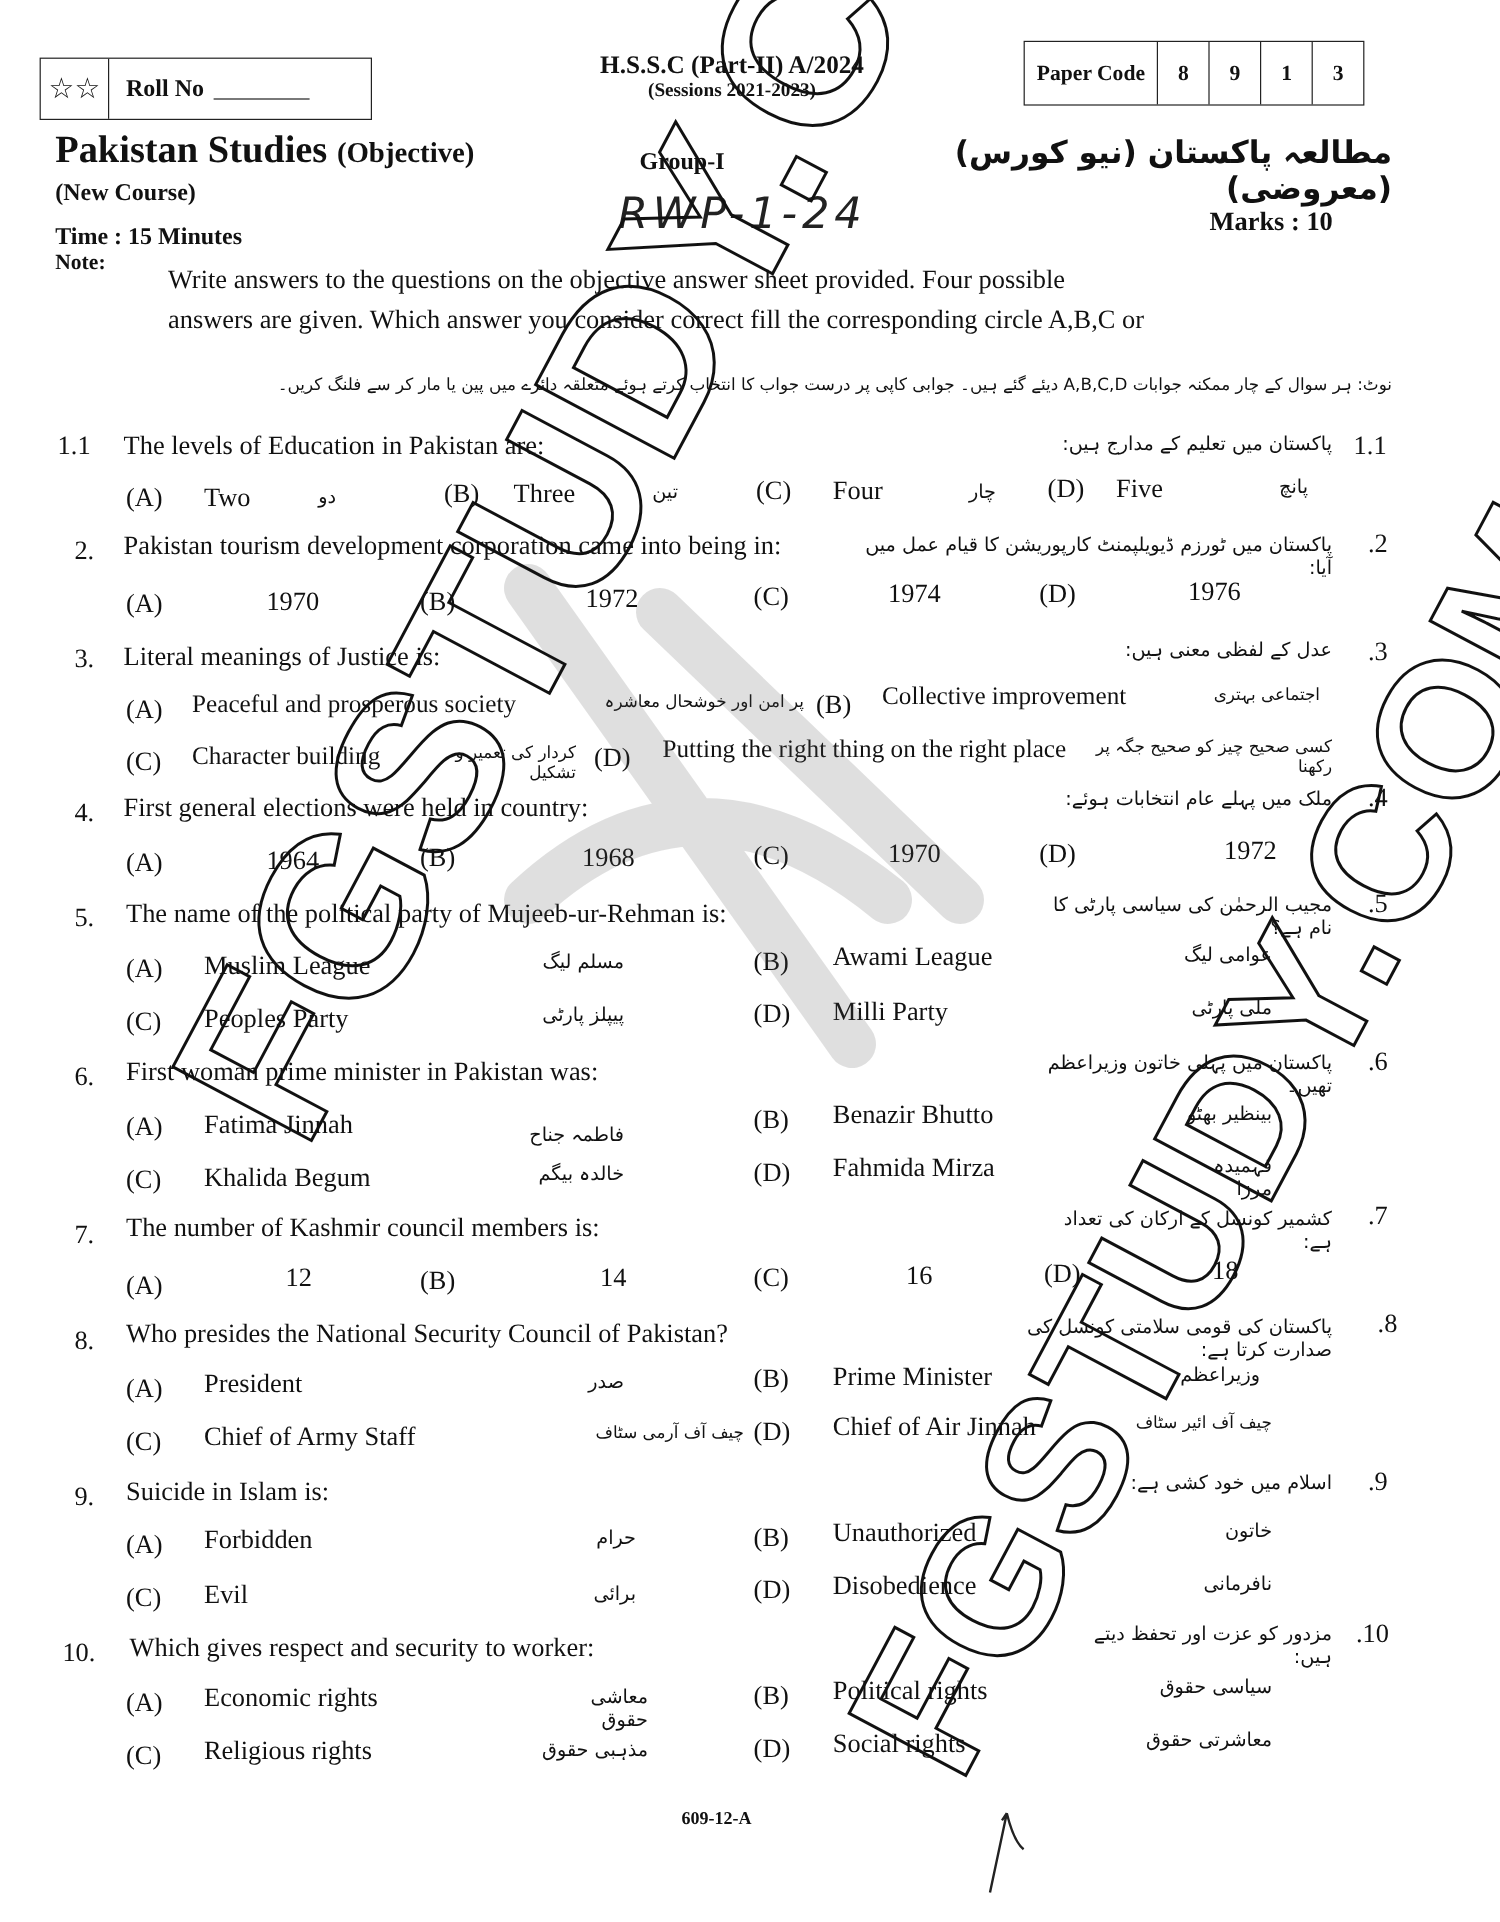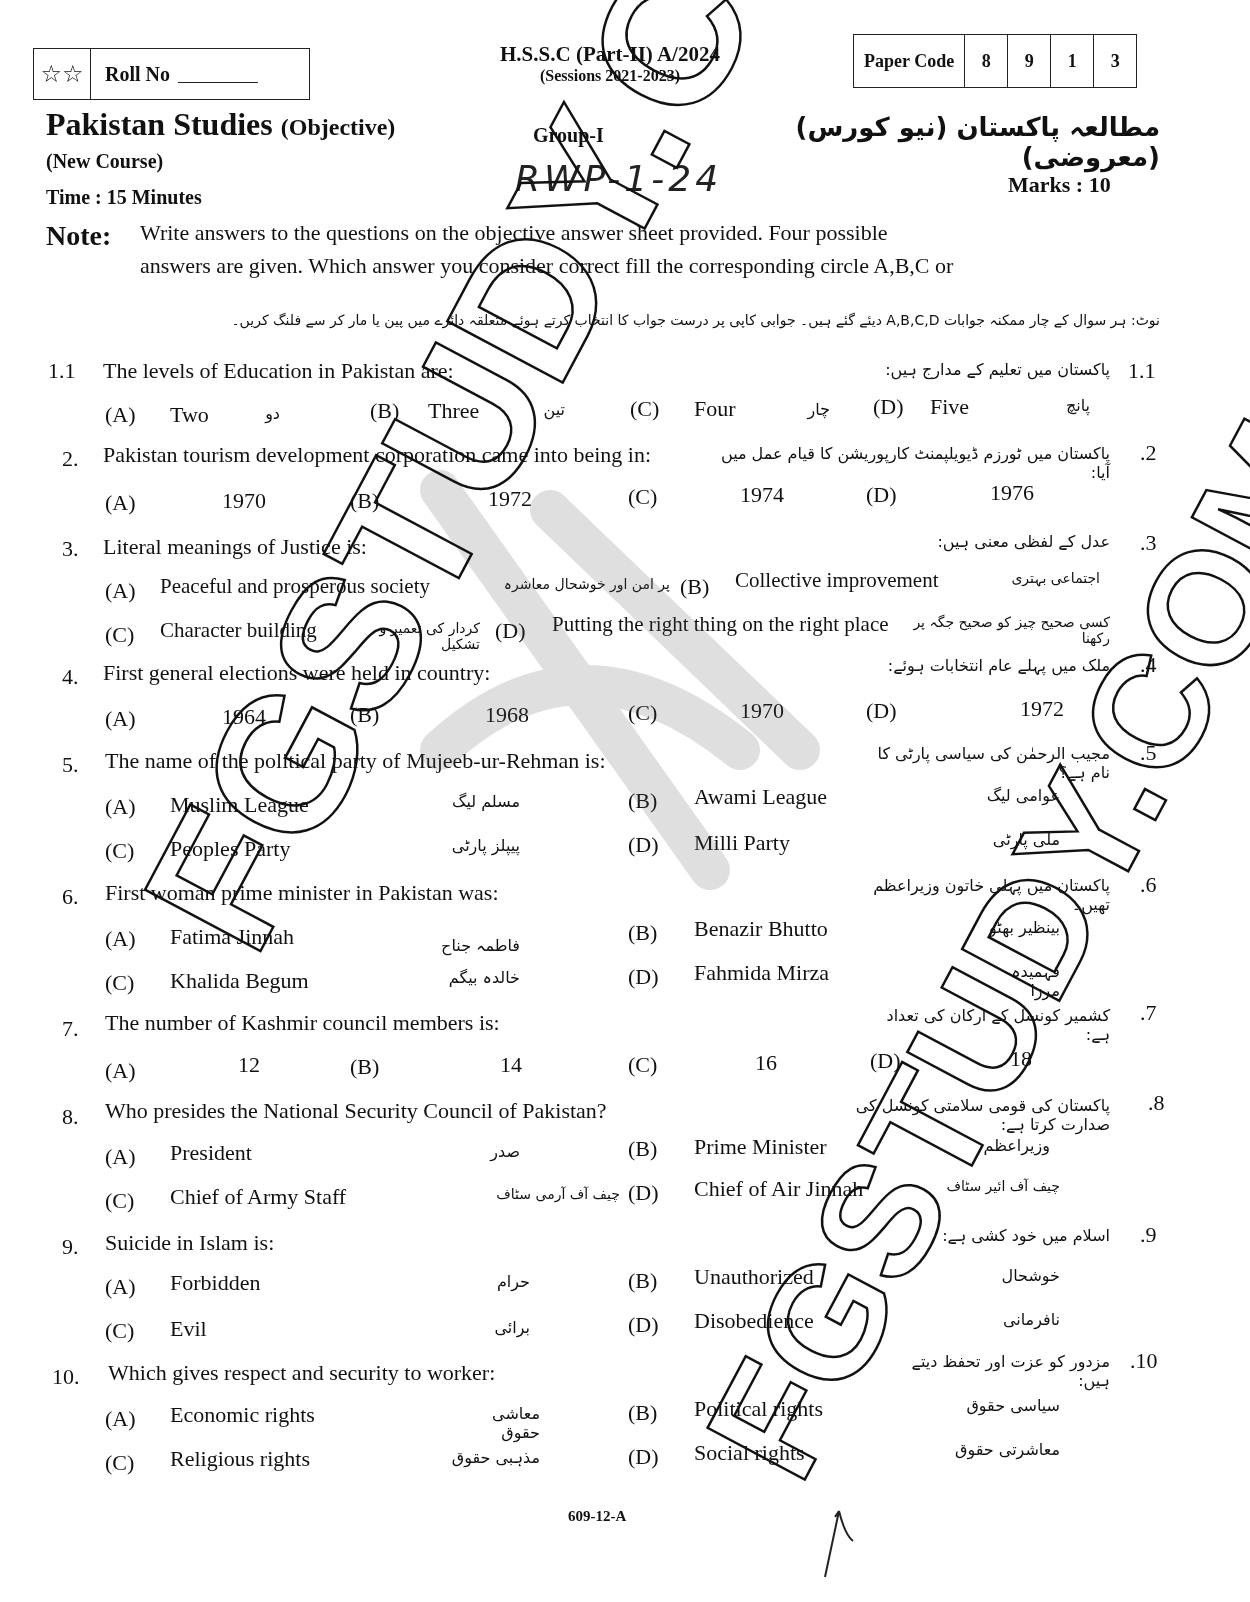--- a/index.html
+++ b/index.html
@@ -53,21 +53,21 @@
   <span>Pakistan Studies</span>
   <small>(Objective)</small>
 </div>
 <div class="abs bold20" style="left:533px;top:124px;">Group-I</div>
 <div class="abs urdu" style="left:760px;top:112px;width:400px;font-size:26px;font-weight:bold;">مطالعہ پاکستان (نیو کورس) (معروضی)</div>
 <div class="abs bold20" style="left:46px;top:150px;">(New Course)</div>
 <div class="abs hand" style="left:515px;top:158px;">RWP-1-24</div>
 <div class="abs bold20" style="left:46px;top:186px;">Time : 15 Minutes</div>
 <div class="abs bold20" style="left:1008px;top:172px;font-size:22px;">Marks : 10</div>
 
-<div class="abs" style="left:46px;top:220px;font-size:28px;font-weight:bold;text-align:center;">Note:</div>
+<div class="abs" style="left:46px;top:208px;font-size:18px;font-weight:bold;text-align:center;">Note:</div>
 <div class="abs" style="left:140px;top:216px;width:960px;font-size:22px;line-height:33px;text-align:justify;">
   <div>Write answers to the questions on the objective answer sheet provided. Four possible</div>
   <div>answers are given. Which answer you consider correct fill the corresponding circle A,B,C or</div>
 </div>
 <div class="abs urdu" style="left:180px;top:312px;width:980px;font-size:14px;">
   <span>نوٹ:</span>
   <span>ہر سوال کے چار ممکنہ جوابات A,B,C,D دیئے گئے ہیں۔ جوابی کاپی پر درست جواب کا انتخاب کرتے ہوئے متعلقہ دائرے میں پین یا مار کر سے فلنگ کریں۔</span>
 </div>
 
 <div class="abs num" style="left:48px;top:358px;">1.1</div>
@@ -196,21 +196,21 @@
 
 <div class="abs num" style="left:62px;top:1234px;">9.</div>
 <div class="abs q" style="left:105px;top:1230px;">Suicide in Islam is:</div>
 <div class="abs urdu" style="left:920px;top:1226px;width:190px;">اسلام میں خود کشی ہے:</div>
 <div class="abs num" style="left:1140px;top:1222px;">.9</div>
 <div class="abs opt" style="left:105px;top:1274px;">(A)</div>
 <div class="abs opt" style="left:170px;top:1270px;">Forbidden</div>
 <div class="abs urdu" style="left:470px;top:1272px;width:60px;">حرام</div>
 <div class="abs opt" style="left:628px;top:1268px;">(B)</div>
 <div class="abs opt" style="left:694px;top:1264px;">Unauthorized</div>
-<div class="abs urdu" style="left:980px;top:1266px;width:80px;">خوشحال</div>
+<div class="abs urdu" style="left:980px;top:1266px;width:80px;">خاتون</div>
 <div class="abs opt" style="left:105px;top:1318px;">(C)</div>
 <div class="abs opt" style="left:170px;top:1316px;">Evil</div>
 <div class="abs urdu" style="left:470px;top:1318px;width:60px;">برائی</div>
 <div class="abs opt" style="left:628px;top:1312px;">(D)</div>
 <div class="abs opt" style="left:694px;top:1308px;">Disobedience</div>
 <div class="abs urdu" style="left:980px;top:1310px;width:80px;">نافرمانی</div>
 
 <div class="abs num" style="left:52px;top:1364px;">10.</div>
 <div class="abs q" style="left:108px;top:1360px;">Which gives respect and security to worker:</div>
 <div class="abs urdu" style="left:880px;top:1352px;width:230px;">مزدور کو عزت اور تحفظ دیتے ہیں:</div>

